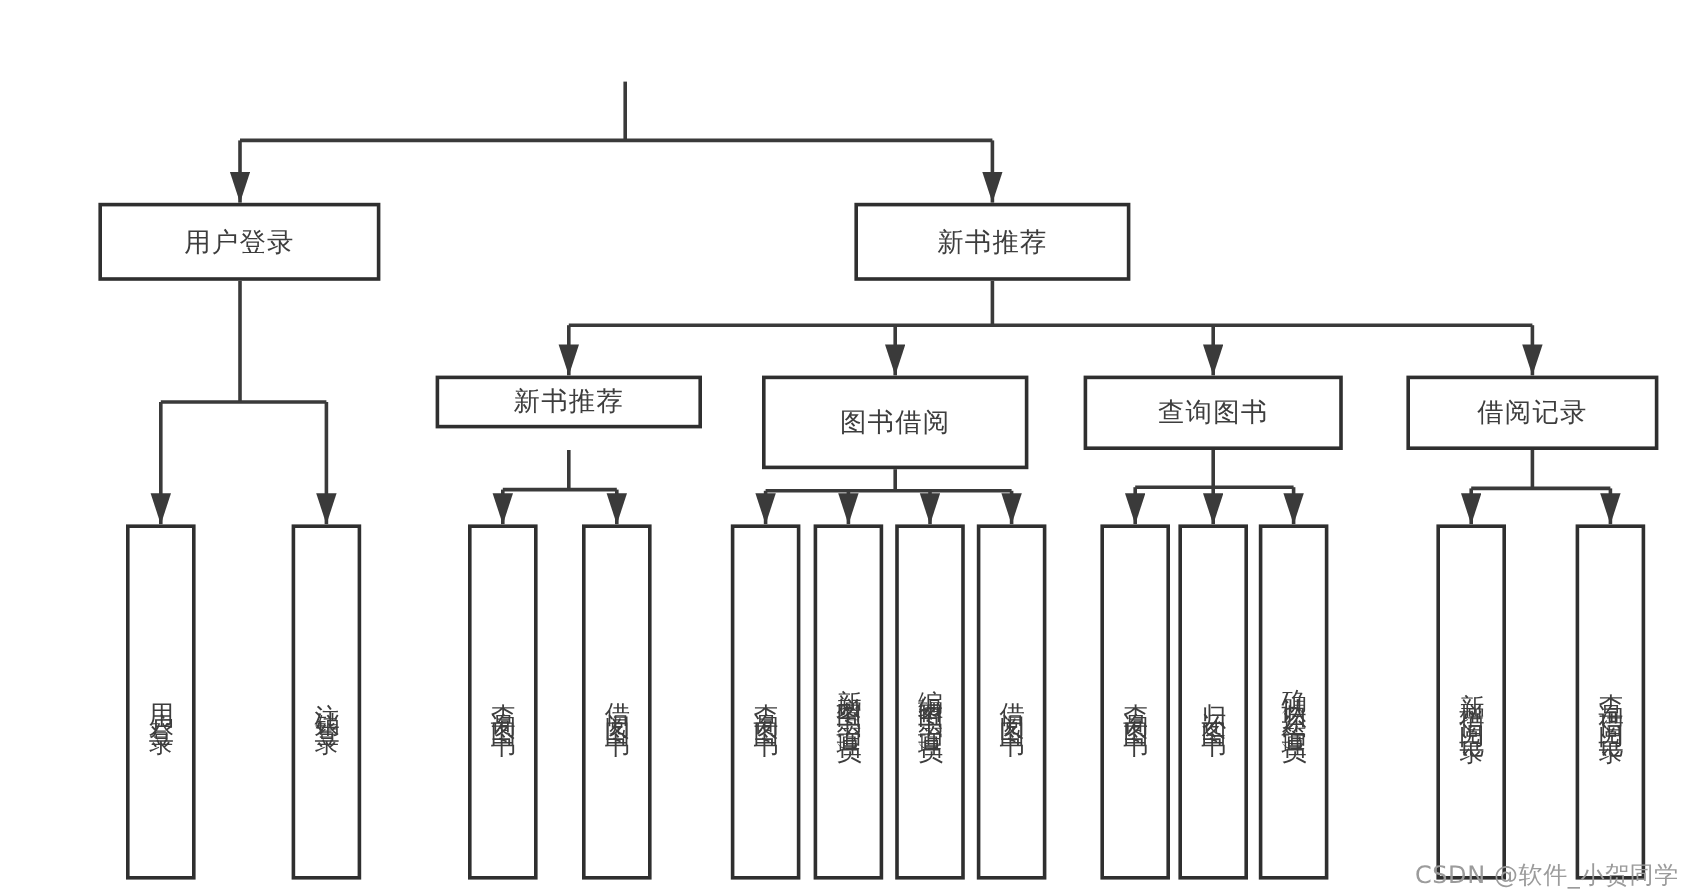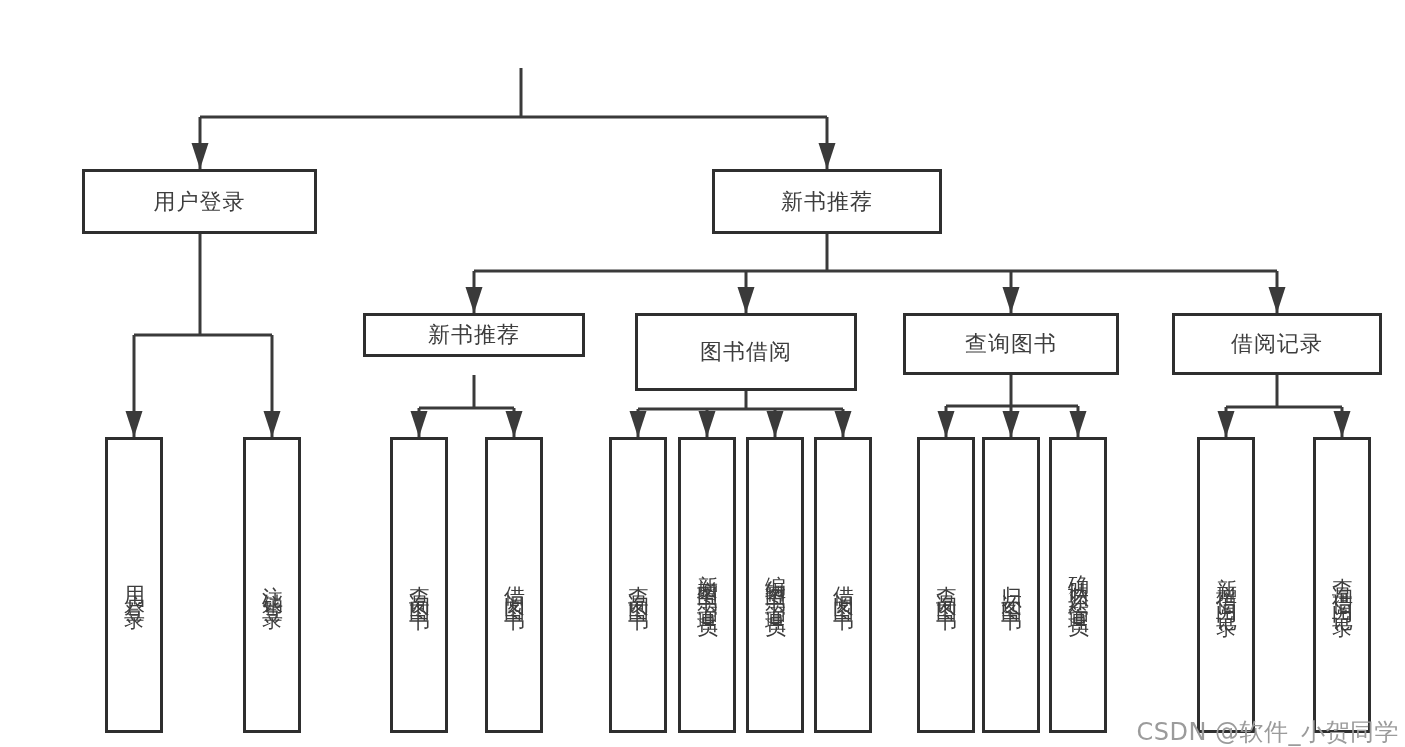--- a/index.html
+++ b/index.html
@@ -49,21 +49,21 @@
     font-size: 21px;
     line-height: 1;
     letter-spacing: 8px;
     color: #3d3d3d;
   }
   .leaf.long .vtext { letter-spacing: 6px; }
   .watermark {
     position: absolute;
     top: 716px;
     right: 6px;
-    font-size: 24px;
+    font-size: 20px;
     color: #9b9b9b;
     letter-spacing: 0.5px;
     z-index: 5;
     pointer-events: none;
   }
 </style>
 </head>
 <body>
 
 <div class="stage">

